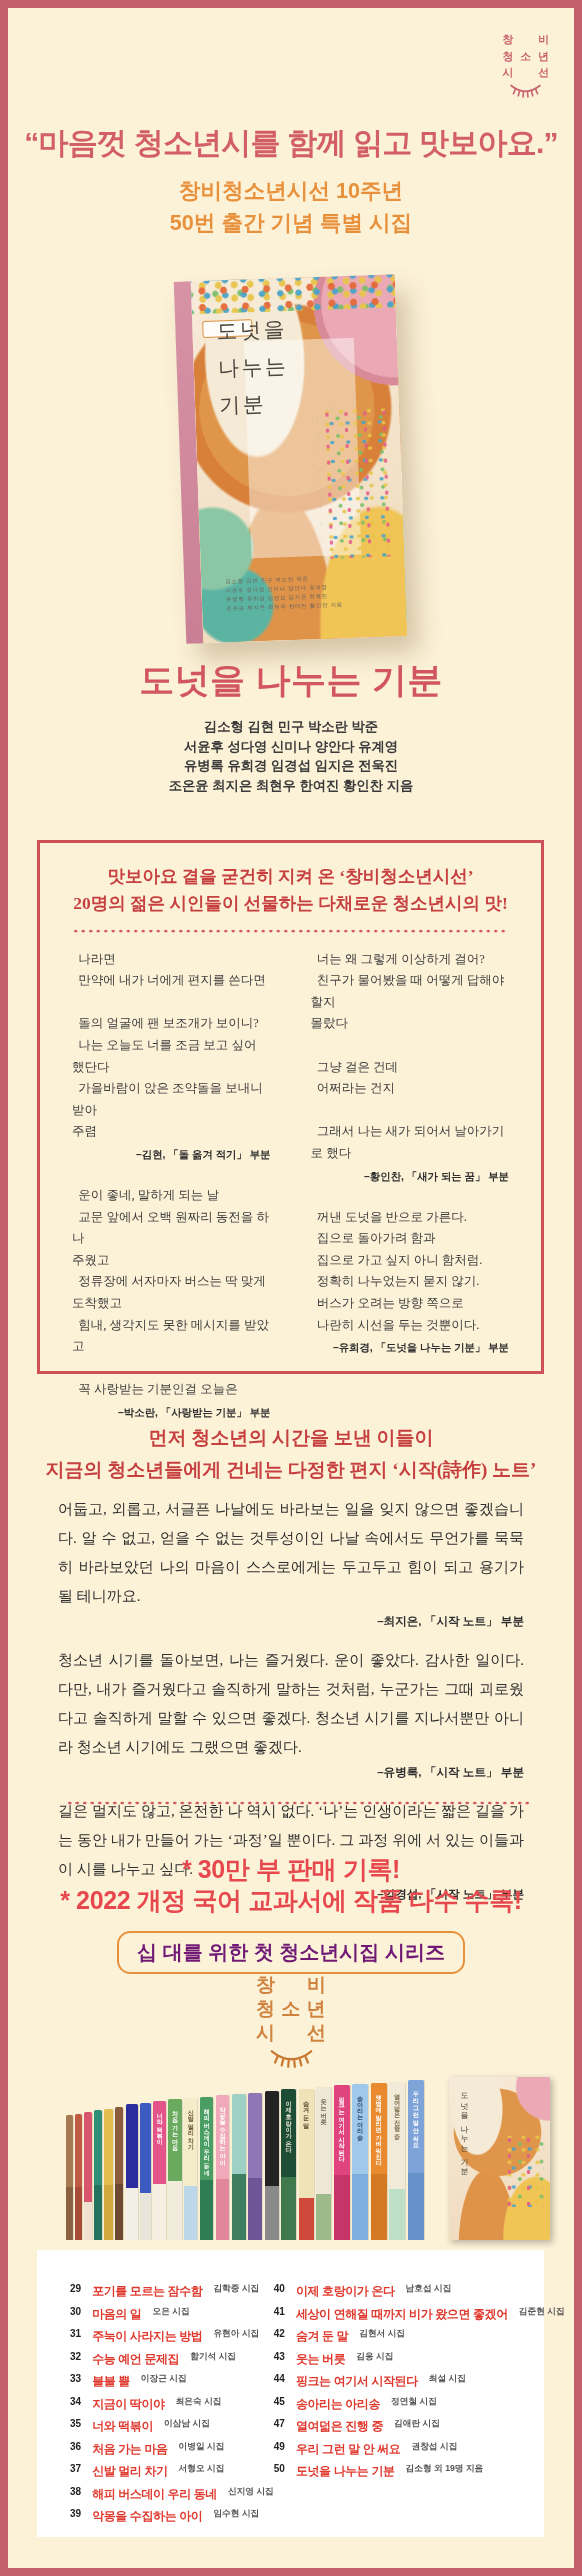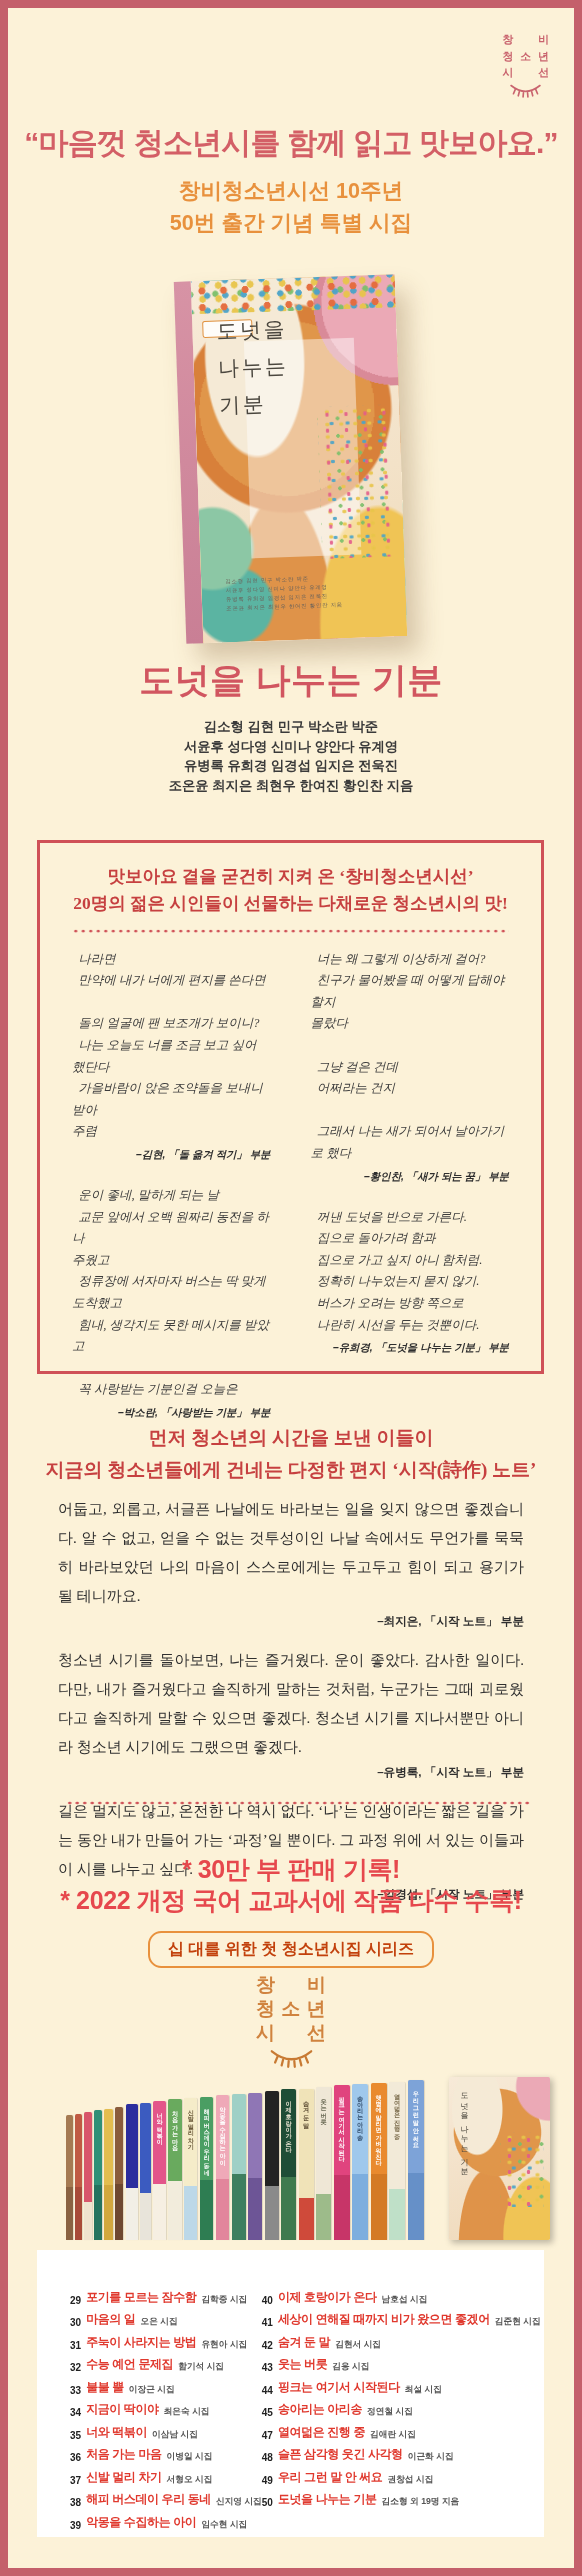--- a/index.html
+++ b/index.html
@@ -68,21 +68,21 @@
     font-size:13.3px;font-weight:700;line-height:19.5px;}
 
   
   .intro-box{top:832px;left:29px;width:507px;height:534px;box-sizing:border-box;
     border:3.3px solid #cf5157;padding:20px 32px 0;}
   .box-heading{text-align:center;color:#c64040;font-family:"Liberation Serif",serif;
     font-weight:700;font-size:17.5px;line-height:27.4px;}
   .dotline{height:4.2px;background-image:radial-gradient(circle,#cf5157 1.4px,transparent 1.7px);
     background-size:7.5px 4.2px;background-repeat:repeat-x;background-position:left center;}
   .box-dots{margin:11.6px 0 15px;}
-  .poem-cols{display:flex;gap:40px;font-style:italic;}
+  .poem-cols{display:flex;gap:40px;}
   .poem-col{flex:1;min-width:0;}
   .poem-text{white-space:pre-wrap;font-family:"Liberation Serif",serif;
     font-size:12.5px;line-height:21.6px;color:#3c3c3c;}
   .poem-attr{text-align:right;font-size:10.4px;font-weight:800;color:#2e2e2e;
     margin:5px 0 23px;}
 
   
   .notes-heading{top:1414px;left:0;width:100%;text-align:center;color:#c64040;
     font-family:"Liberation Serif",serif;font-weight:700;font-size:19px;line-height:32px;}
   .notes-wrap{top:1487px;left:50px;width:466px;}
@@ -90,21 +90,21 @@
     color:#2f2f2f;text-align:justify;}
   .note-attr{text-align:right;font-size:11.6px;font-weight:800;color:#2e2e2e;margin:3.3px 0 16.6px;}
   .dots2{top:1793px;left:58px;width:466px;}
 
   
   .announce{left:0;width:100%;text-align:center;color:#e6484d;font-size:25px;
     font-weight:900;letter-spacing:-0.4px;}
   .an1{top:1845px;} .an2{top:1876px;}
   .badge-wrap{top:1923px;left:0;width:100%;text-align:center;}
   .series-badge{display:inline-block;border:2.1px solid #e8913d;border-radius:13.3px;
-    padding:5.8px 18.3px;color:#c2410c;font-size:16px;font-weight:700;}
+    padding:5.8px 18.3px;color:#701a75;font-size:20px;font-weight:700;}
 
   
   .logo-big{top:1965px;left:50%;transform:translateX(-50%);color:#d0833f;
     font-weight:700;font-size:19px;line-height:24px;}
   .logo-big .la{letter-spacing:32px;margin-right:-32px;}
   .logo-big .lb{letter-spacing:6.2px;margin-right:-6.2px;}
 
   
   .fan{top:2069px;left:58px;height:163px;display:flex;align-items:flex-end;gap:2.5px;}
   .spine{border-radius:1.7px 1.7px 0 0;box-shadow:0.8px 0 0.8px rgba(0,0,0,.12);
@@ -122,21 +122,21 @@
       linear-gradient(160deg,#f7ead8,#efd9ba);}
   .fan-cover-title{position:absolute;top:10px;left:8.3px;writing-mode:vertical-rl;
     font-family:"Liberation Serif",serif;font-size:8px;letter-spacing:1.7px;color:#4a463e;}
   .fan-cover .cover-confetti{right:6%;top:34%;width:44%;height:46%;}
 
   
   .list-panel{top:2242px;left:29px;width:507px;height:287px;background:#fff;
     box-sizing:border-box;display:flex;padding:33px 15px 0 33px;}
   .list-col{display:flex;flex-direction:column;}
   .list-col.left{width:231px;} .list-col.right{flex:1;}
-  .row{display:flex;align-items:flex-end;gap:5px;height:22.5px;white-space:nowrap;}
+  .row{display:flex;align-items:flex-start;gap:11px;height:22.5px;white-space:nowrap;}
   .no{font-size:10px;font-weight:800;color:#222;}
   .bt{font-size:12px;font-weight:800;color:#e0392e;letter-spacing:-0.4px;}
   .ba{font-size:8.7px;color:#555;font-weight:600;}
 </style>
 </head>
 <body>
 
 <div class="page">
 
   <div class="abs logo logo-top">
@@ -502,25 +502,20 @@
           <span class="ba">정연철 시집</span>
         </div>
 
 
         <div class="row">
           <span class="no">47</span>
           <span class="bt">열여덟은 진행 중</span>
           <span class="ba">김애란 시집</span>
         </div>
 
-        <div class="row">
-          <span class="no">48</span>
-          <span class="bt">슬픈 삼각형 웃긴 사각형</span>
-          <span class="ba">이근화 시집</span>
-        </div>
 
         <div class="row">
           <span class="no">49</span>
           <span class="bt">우리 그런 말 안 써요</span>
           <span class="ba">권창섭 시집</span>
         </div>
 
         <div class="row">
           <span class="no">50</span>
           <span class="bt">도넛을 나누는 기분</span>

